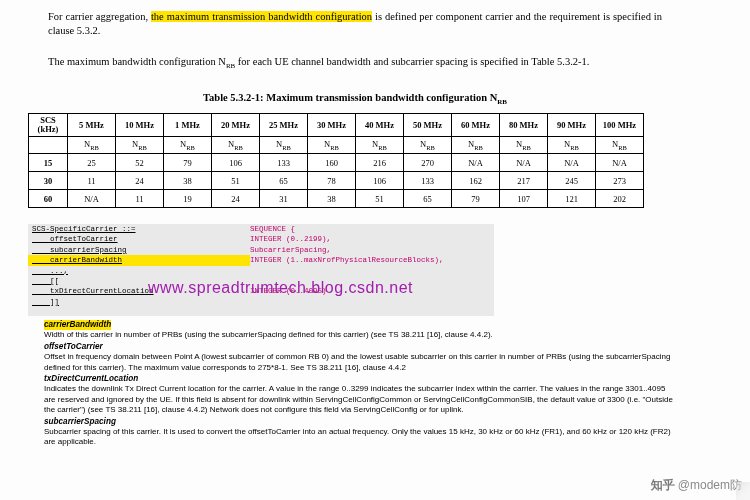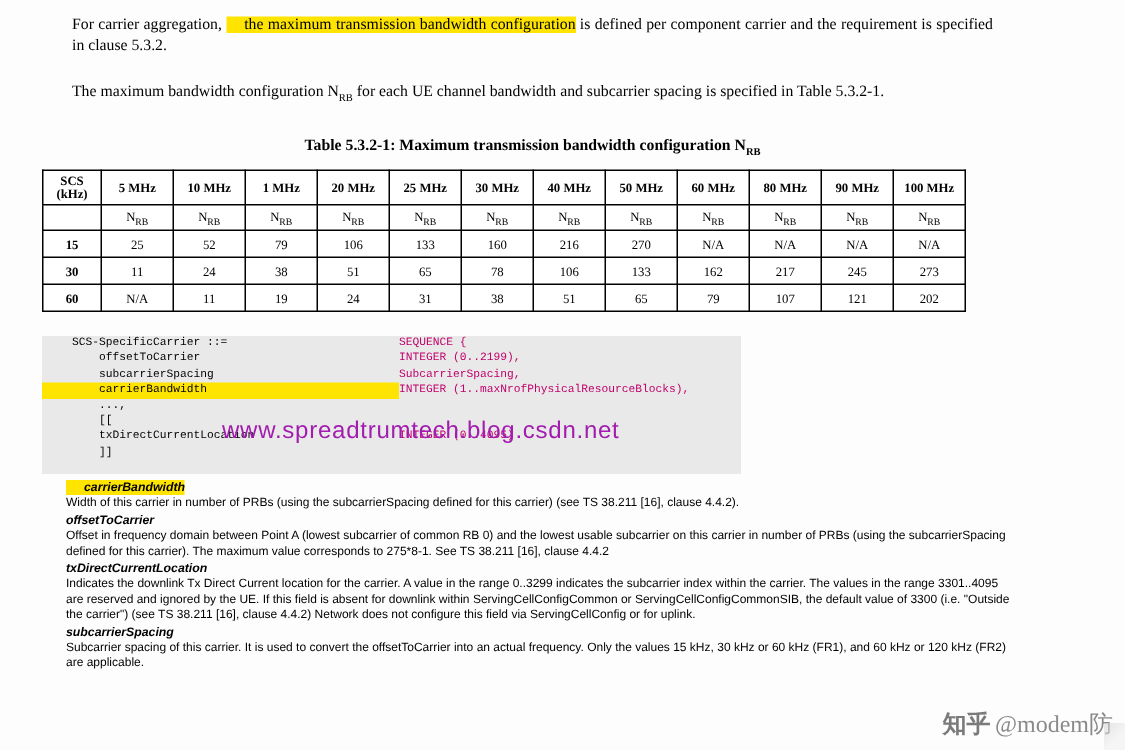--- a/index.html
+++ b/index.html
@@ -17,21 +17,21 @@
     background:#fdfdfd;
   }
   .body-text{
     position:absolute;
     left:48px;
     width:614px;
     font-size:10.5px;
     line-height:14px;
     text-align:justify;
   }
-  .hl{background:#ffe400;padding-left:12px;}
+  .hl{background:#ffe400;}
 
   
   .tbl-caption{
     position:absolute;
     left:48px;top:92px;width:614px;
     text-align:center;
     font-size:10.5px;
     font-weight:bold;
   }
   .tbl-caption sub{font-size:7px;}
@@ -69,21 +69,21 @@
     font-size:7.5px;
     line-height:10.4px;
     color:#000;
     overflow:hidden;
   }
   .codeblock .row{
     position:relative;
     height:10.4px;
     white-space:pre;
   }
-  .codeblock .nm{display:inline-block;width:218px;padding-left:20px;}
+  .codeblock .nm{display:inline-block;width:218px;padding-left:4px;text-decoration:underline;}
   .codeblock .vl{color:#c0006a;}
   .codeblock .watermark{
     position:absolute;
     left:120px;top:59px;
     color:#a21caf;
     font-family:"Liberation Sans", sans-serif;
     font-size:16px;
     letter-spacing:.5px;
   }
 
@@ -100,22 +100,22 @@
     font-weight:bold;
     font-style:italic;
     font-size:8.2px;
   }
   .defs .para{margin-bottom:1px;}
 
   
   .zhihu{
     position:absolute;
     right:8px;bottom:6px;
-    font-family:Liberation Serif, serif;
-    font-size:16px;
+    font-family:Liberation Sans, sans-serif;
+    font-size:12px;
     color:#8a8a8a;
   }
   .zhihu .logo{
     display:inline-block;
     font-weight:bold;
     color:#7a7a7a;
     margin-right:3px;
   }
   .corner{
     position:absolute;

